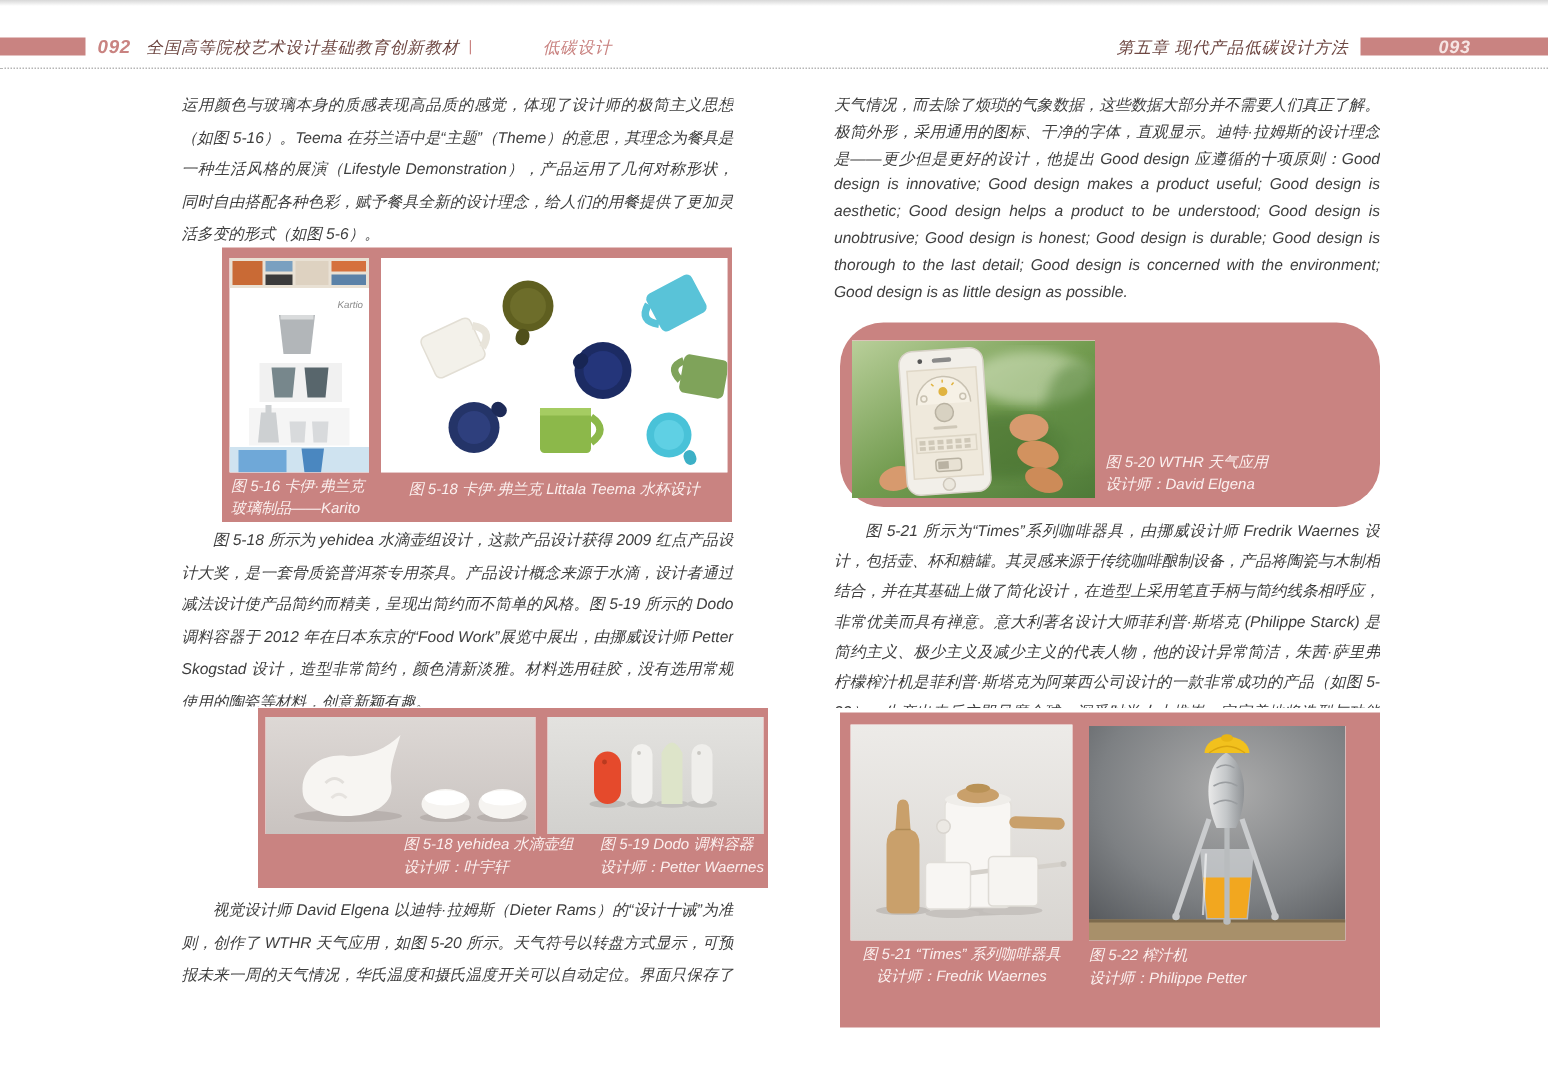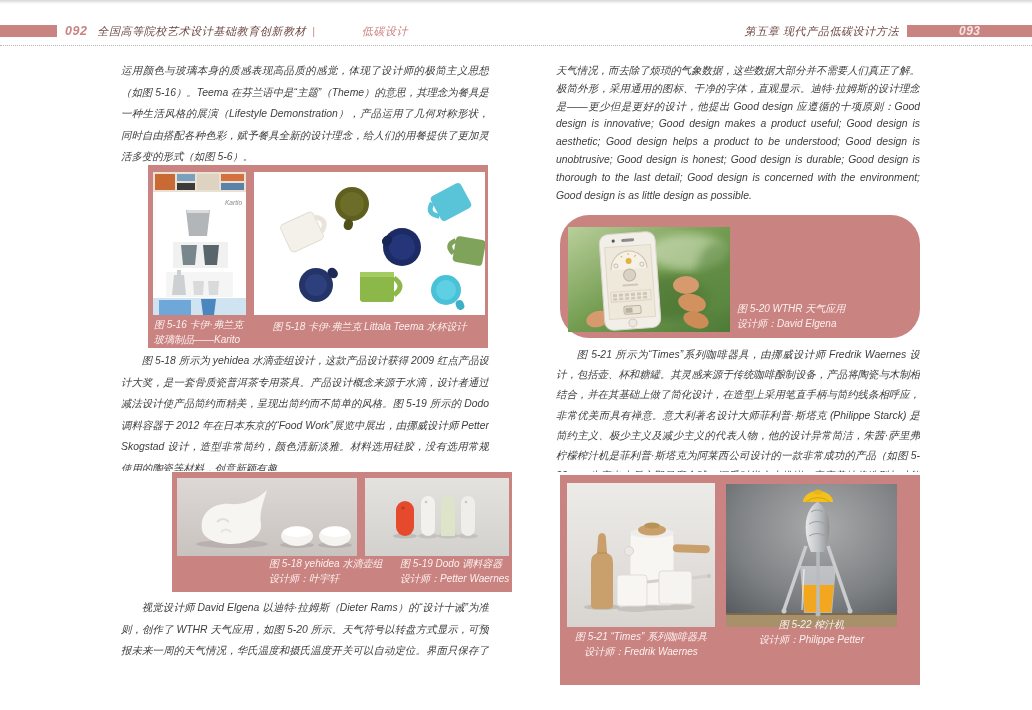--- a/index.html
+++ b/index.html
@@ -43,21 +43,21 @@
   #photo20{left:8px;top:12px;width:162px;height:105px;}
   #photo21{left:7px;top:8px;width:148px;height:144px;}
   #photo22{left:166px;top:9px;width:171px;height:143px;}
   .cap{position:absolute;color:#fcf0ef;font-size:10px;line-height:14.5px;}
   #cap16{left:6px;top:153px;width:98px;}
   #cap17{left:106px;top:155px;width:231px;text-align:center;}
   #cap18{left:97px;top:85px;width:140px;}
   #cap19{left:228px;top:85px;width:112px;}
   #cap20{left:177px;top:87px;width:175px;}
   #cap21{left:7px;top:155px;width:148px;text-align:center;}
-  #cap22{left:166px;top:143px;width:171px;text-align:center;}
+  #cap22{left:166px;top:156px;width:171px;text-align:left;}
 </style>
 </head>
 <body>
 
 <div class="page">
   <div class="top-edge"></div>
 
   <div class="header-left">
     <div class="bar-l"></div>
     <span class="pagenum-l">092</span>

